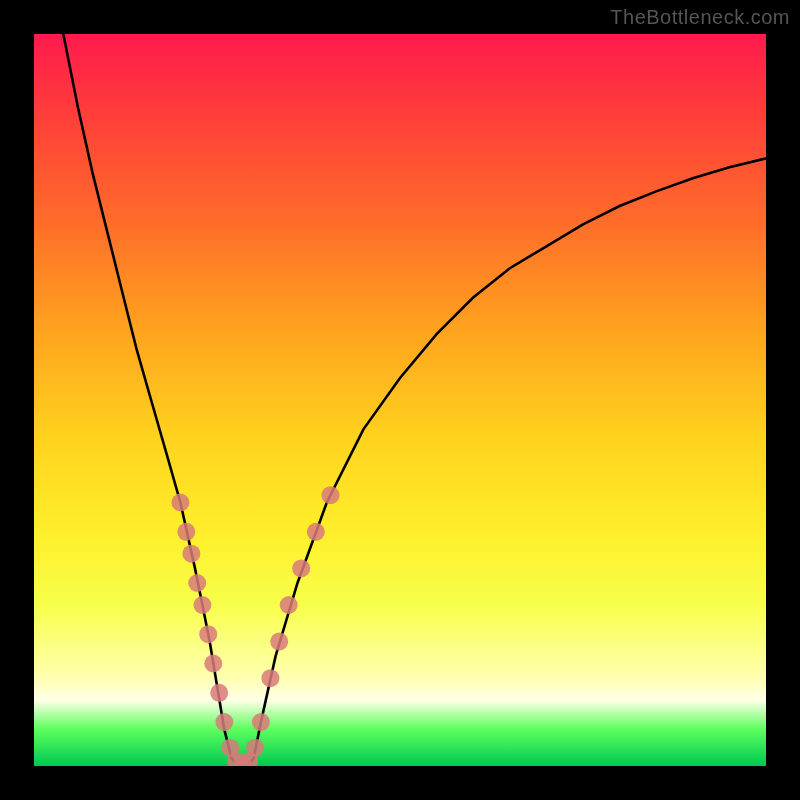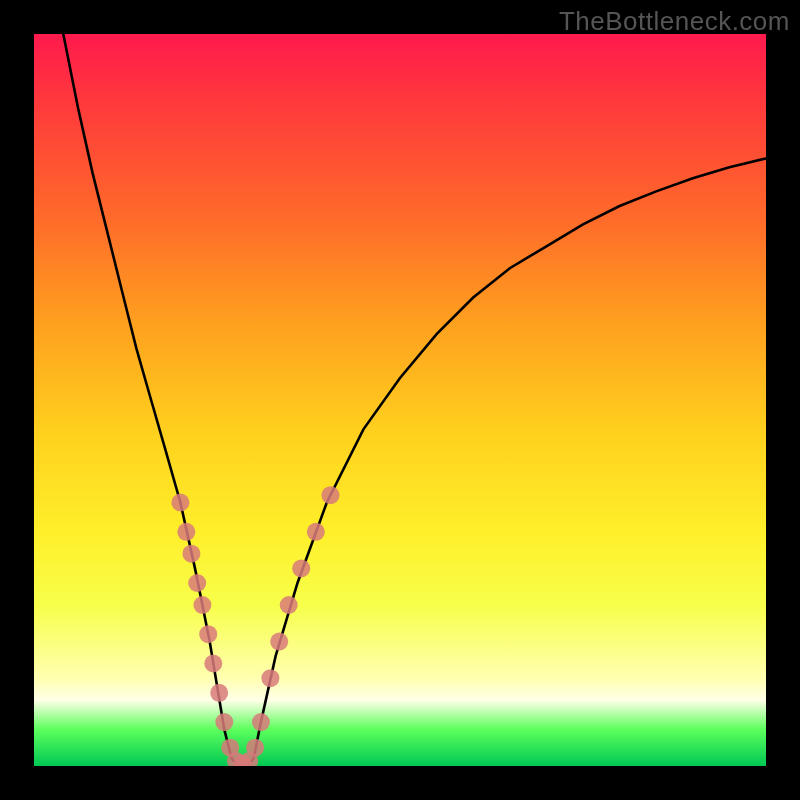--- a/index.html
+++ b/index.html
@@ -36,21 +36,21 @@
       #ffffb0 88%,
       #ffffe8 91%,
       #5cff5c 95%,
       #00c853 100%);
   }
   .watermark {
     position: absolute;
     top: 6px;
     right: 10px;
     color: #555;
-    font-size: 26px;
+    font-size: 20px;
     font-weight: 400;
     letter-spacing: 0.5px;
     font-family: Arial, Helvetica, sans-serif;
   }
   svg.curve {
     position: absolute;
     top: 0;
     left: 0;
     width: 732px;
     height: 732px;

